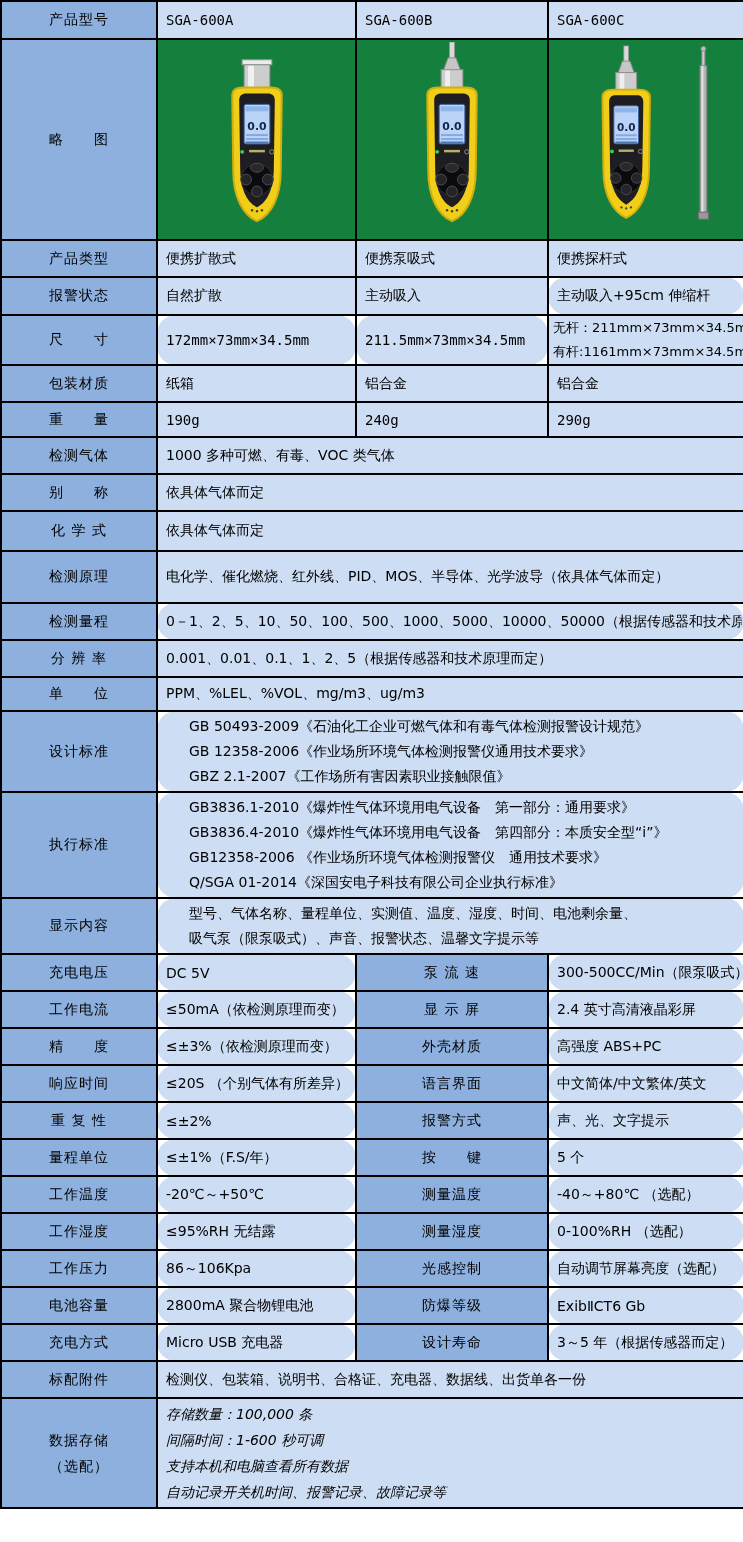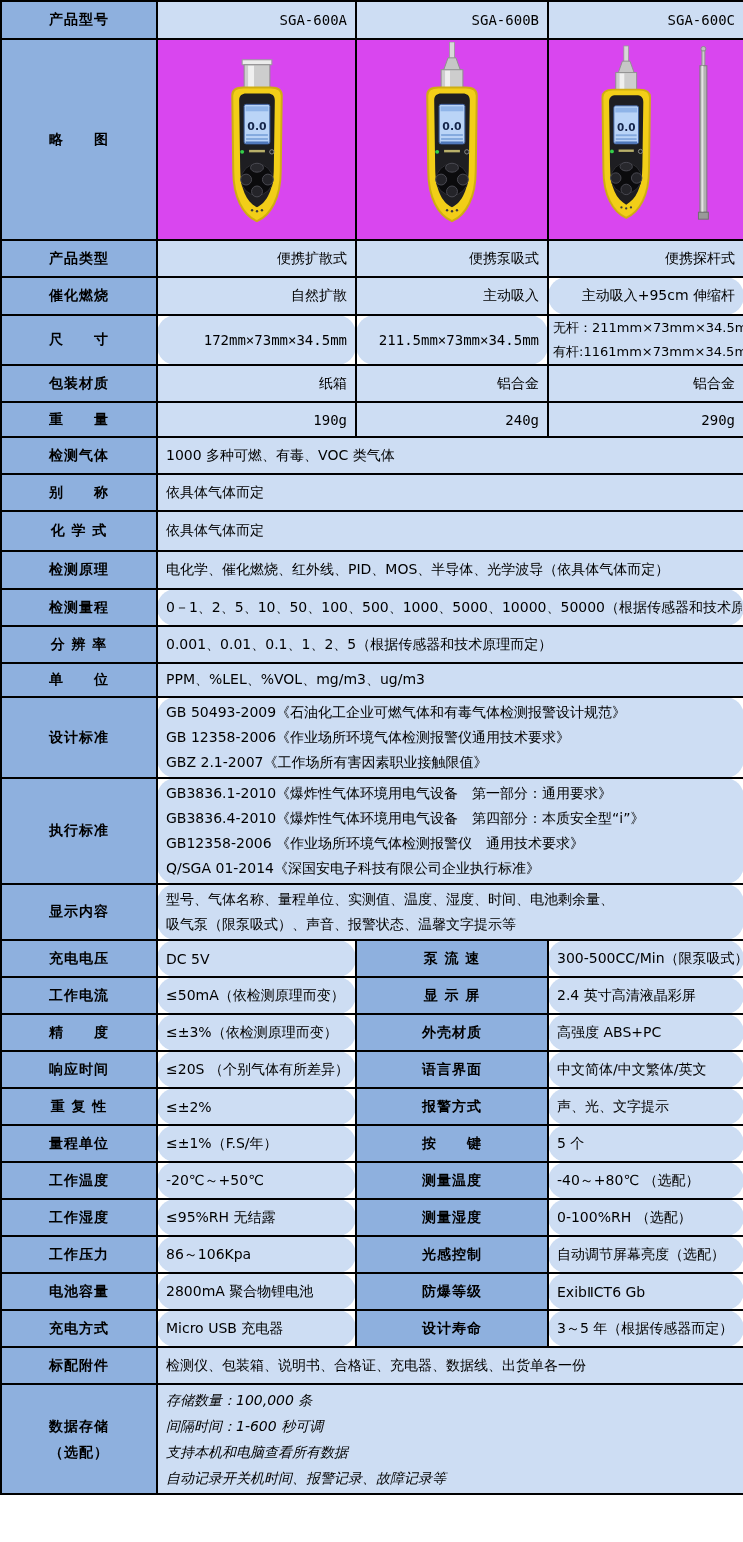--- a/index.html
+++ b/index.html
@@ -1,26 +1,26 @@
 <!DOCTYPE html>
 <html><head>
 <meta charset="utf-8">
 <style>
   html,body { margin:0; padding:0; background:#ffffff; }
   body { width:743px; font-family:"DejaVu Sans","Liberation Sans",sans-serif; color:#000; }
   table.spec { border-collapse:collapse; width:743px; table-layout:fixed; }
   table.spec td { border:2px solid #000; padding:2px 8px; vertical-align:middle; font-size:14px; overflow:hidden; }
-  td.lbl { background:#8eb0de; font-weight:bold; text-align:center; font-size:15px; letter-spacing:1px; }
+  td.lbl { background:#8eb0de; font-weight:normal; text-align:center; font-size:15px; letter-spacing:1px; }
   td.val { background:#cdddf3; }
-  td.ctr { text-align:right; }
-  td.img { background:#d946ef; padding:0; text-align:center; vertical-align:middle; }
+  td.ctr { text-align:left; }
+  td.img { background:#15803d; padding:0; text-align:center; vertical-align:middle; }
   .mono { font-family:"DejaVu Sans Mono","Liberation Mono",monospace; }
   .sm   { font-size:13px;border-radius:19px; }
   .nw   { white-space:nowrap; }
-  .lines div { line-height:25px; white-space:nowrap; }
+  .lines div { line-height:25px; white-space:nowrap;margin-left:23px; }
   .dim2 div  { line-height:24px; white-space:nowrap; font-size:13px; }
   .stor div  { line-height:26px; white-space:nowrap;font-style:italic; }
   .lbl2 div  { line-height:26px; }
   .imgwrap { display:inline-block; }
 </style>
 </head>
 <body>
 
 <table class="spec">
   <colgroup>
@@ -137,21 +137,21 @@
     </td>
   </tr>
 
   <tr style="height:37px">
     <td class="lbl">产品类型</td>
     <td class="val ctr">便携扩散式</td>
     <td class="val ctr">便携泵吸式</td>
     <td class="val ctr">便携探杆式</td>
   </tr>
   <tr style="height:38px">
-    <td class="lbl">催化燃烧</td>
+    <td class="lbl">报警状态</td>
     <td class="val ctr">自然扩散</td>
     <td class="val ctr">主动吸入</td>
     <td class="val ctr sm">主动吸入+95cm 伸缩杆</td>
   </tr>
   <tr style="height:50px">
     <td class="lbl">尺　　寸</td>
     <td class="val ctr mono sm">172mm×73mm×34.5mm</td>
     <td class="val ctr mono sm">211.5mm×73mm×34.5mm</td>
     <td class="val dim2" style="padding:0 4px;">
       <div>无杆：211mm×73mm×34.5mm</div>
@@ -176,21 +176,21 @@
     <td class="val nw" colspan="3">1000 多种可燃、有毒、VOC 类气体</td>
   </tr>
   <tr style="height:37px">
     <td class="lbl">别　　称</td>
     <td class="val nw" colspan="3">依具体气体而定</td>
   </tr>
   <tr style="height:40px">
     <td class="lbl">化 学 式</td>
     <td class="val nw" colspan="3">依具体气体而定</td>
   </tr>
-  <tr style="height:38px">
+  <tr style="height:52px">
     <td class="lbl">检测原理</td>
     <td class="val nw" colspan="3">电化学、催化燃烧、红外线、PID、MOS、半导体、光学波导（依具体气体而定）</td>
   </tr>
   <tr style="height:37px">
     <td class="lbl">检测量程</td>
     <td class="val nw sm" colspan="3">0－1、2、5、10、50、100、500、1000、5000、10000、50000（根据传感器和技术原理而定）</td>
   </tr>
   <tr style="height:37px">
     <td class="lbl">分 辨 率</td>
     <td class="val nw" colspan="3">0.001、0.01、0.1、1、2、5（根据传感器和技术原理而定）</td>

